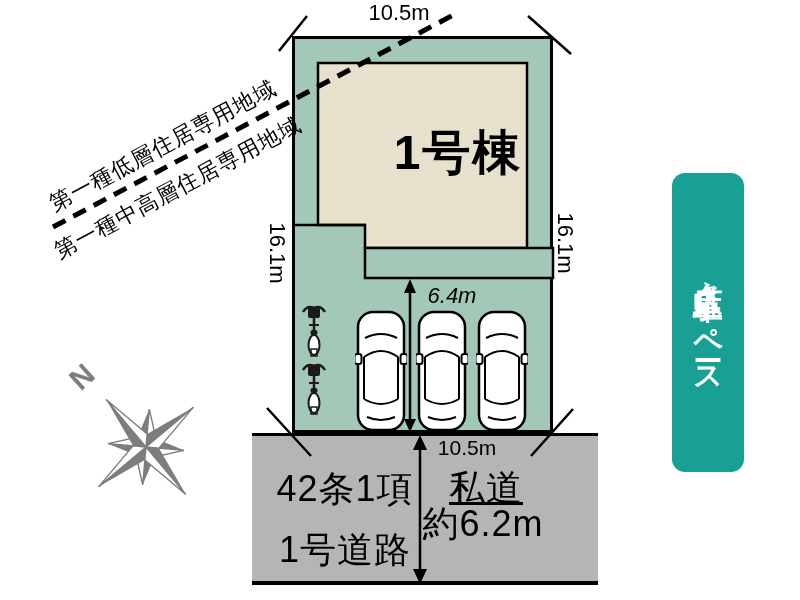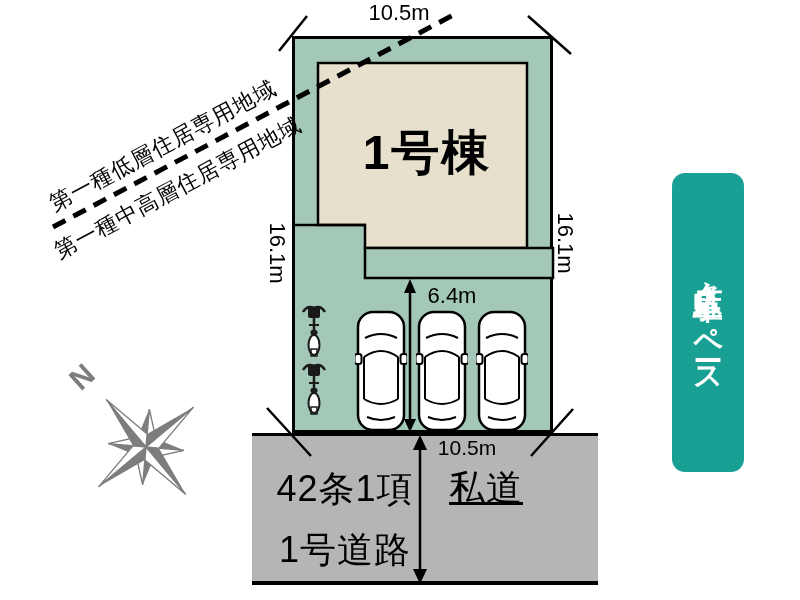--- a/index.html
+++ b/index.html
@@ -13,21 +13,21 @@
   #plot{left:292px;top:36px;width:261px;height:397px;box-sizing:border-box;
         background:var(--plot,#a3c8b7);border:3px solid var(--line,#000);}
   #road{left:252px;top:433px;width:346px;height:145px;box-sizing:content-box;
         background:var(--road,#b5b5b5);border-top:3px solid var(--line,#000);
         border-bottom:4px solid var(--line,#000);}
   #banner{left:672px;top:173px;width:72px;height:299px;background:var(--banner,#18a094);
           border-radius:13px;display:flex;align-items:center;justify-content:center;}
   #banner .vtxt{writing-mode:vertical-rl;color:#fff;font-weight:bold;font-size:29px;
           letter-spacing:3px;line-height:1;}
   svg.layer{position:absolute;left:0;top:0;pointer-events:none;}
-  .big{font-size:48px;font-weight:bold;letter-spacing:2px;}
+  .big{font-size:48px;font-weight:bold;letter-spacing:2px;margin-left:31px;}
   .dim{font-size:22px;}
   .roadtxt{font-size:36px;letter-spacing:1px;}
   .zone{font-size:22px;letter-spacing:1px;}
   .north{font-size:30px;font-weight:bold;color:var(--compass,#7d7d7d);}
 </style>
 </head>
 <body>
 
 <div id="canvas">
 
@@ -127,27 +127,28 @@
   </svg>
 
   <div class="txt dim" style="left:399px;top:13px;">10.5m</div>
 
   <div class="txt dim rot90" style="left:277px;top:253px;">16.1m</div>
 
   <div class="txt dim rot90" style="left:565px;top:243px;">16.1m</div>
 
   <div class="txt big" style="left:427px;top:153px;">1号棟</div>
 
-  <div class="txt dim" style="left:452px;top:296px;">6.4m</div>
+  <div class="txt dim" style="left:452px;top:296px;font-style:italic;">6.4m</div>
 
   <div class="txt" style="left:467px;top:447px;font-size:21px;">10.5m</div>
 
   <div class="txt roadtxt" style="left:345px;top:489px;">42条1項</div>
   <div class="txt roadtxt" style="left:345px;top:534px;margin-top:16px;">1号道路</div>
 
   <div class="txt roadtxt" style="left:486px;top:488px;text-decoration:underline;">私道</div>
+  <div class="txt roadtxt" style="left:483px;top:524px;">約6.2m</div>
 
   <div class="txt zone rotZone" style="left:163px;top:146px;">第一種低層住居専用地域</div>
   <div class="txt zone rotZone" style="left:178px;top:188px;">第一種中高層住居専用地域</div>
 
   <div class="txt north" style="left:82px;top:377px;transform:translate(-50%,-50%) rotate(-42deg);">N</div>
 
 </div>
 
 </body></html>

